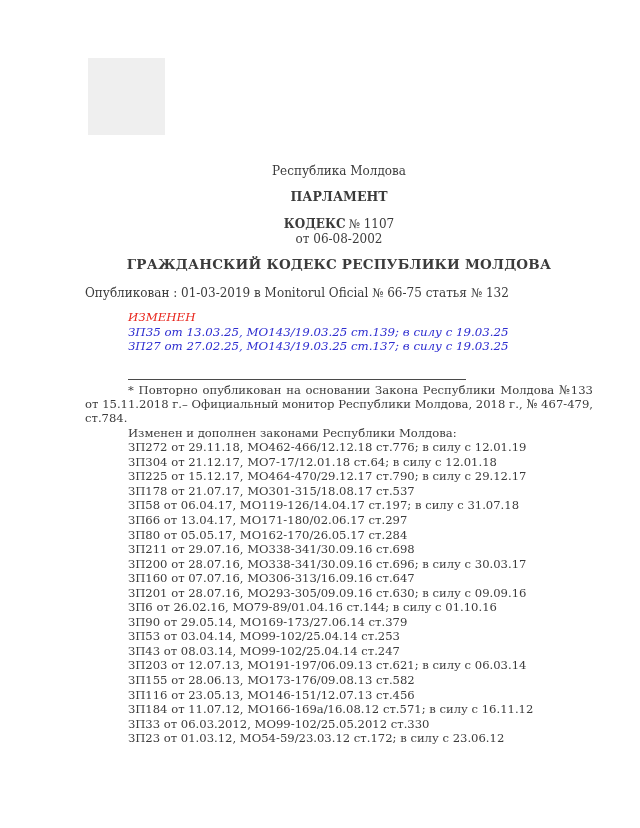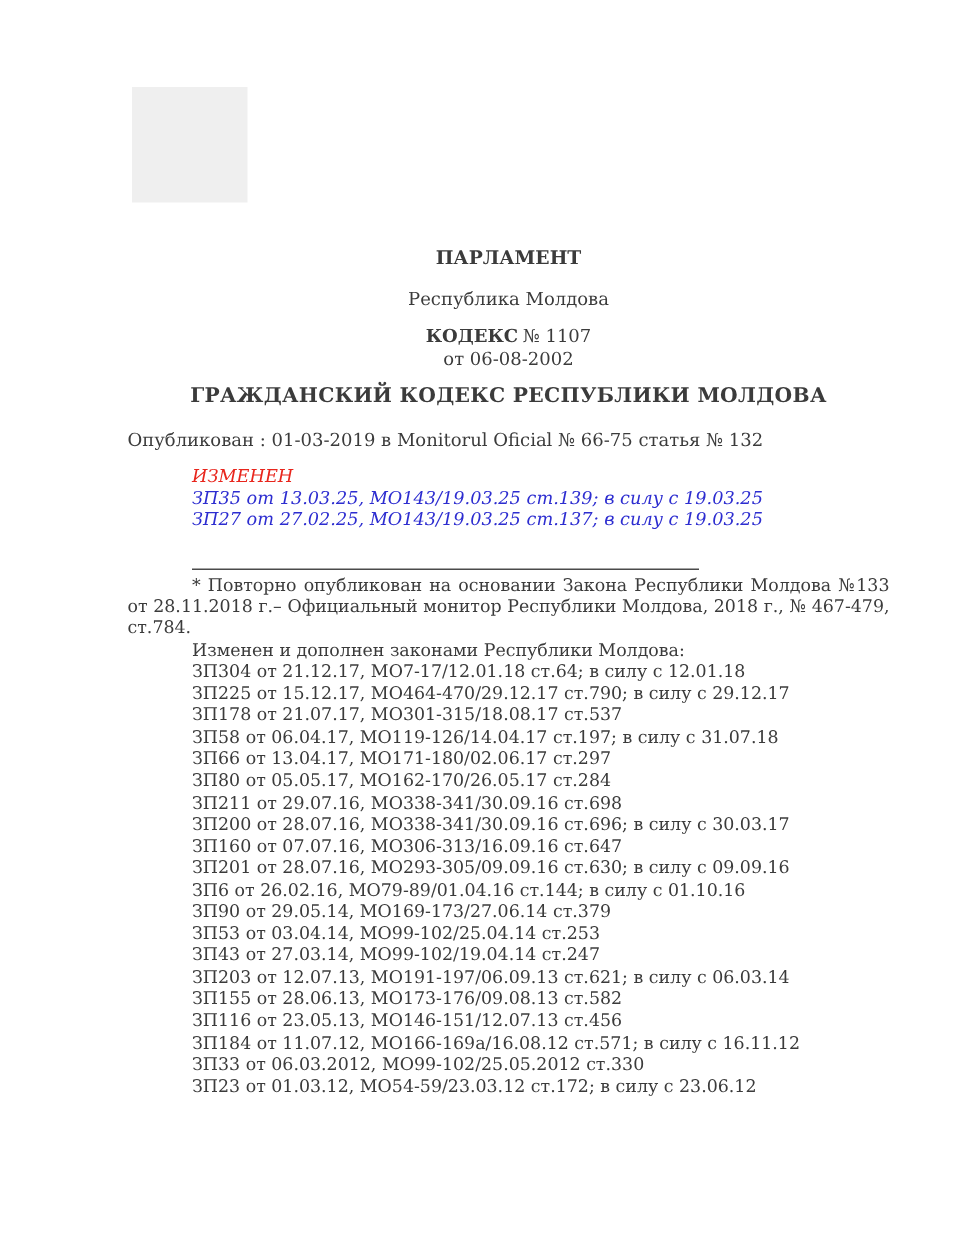--- a/index.html
+++ b/index.html
@@ -94,23 +94,23 @@
 </style>
 </head>
 <body>
 
 <div class="page">
 
   <div class="logo-placeholder"></div>
 
   <div class="content">
 
+    <div class="center header-country">Республика Молдова</div>
+
     <div class="center header-institution">ПАРЛАМЕНТ</div>
-
-    <div class="center header-country">Республика Молдова</div>
 
     <div class="center doc-number-line">
       <span class="doc-type">КОДЕКС</span><span class="doc-number">№ 1107</span>
     </div>
 
     <div class="center doc-date">от 06-08-2002</div>
 
     <div class="center doc-title">ГРАЖДАНСКИЙ КОДЕКС РЕСПУБЛИКИ МОЛДОВА</div>
 
     <div class="published-line">Опубликован : 01-03-2019 в Monitorul Oficial № 66-75 статья № 132</div>
@@ -120,27 +120,28 @@
       <div class="changed-entries">
 
           <div class="changed-entry">ЗП35 от 13.03.25, МО143/19.03.25 ст.139; в силу с 19.03.25</div>
 
           <div class="changed-entry">ЗП27 от 27.02.25, МО143/19.03.25 ст.137; в силу с 19.03.25</div>
         </div>
     </div>
 
     <div class="divider"></div>
 
-    <div class="footnote">* Повторно опубликован на основании Закона Республики Молдова №133 от 28.11.2018 г.– Официальный монитор Республики Молдова, 2018 г., № 467-479, ст.784.</div>
+    <div class="footnote">* Повторно опубликован на основании Закона Республики Молдова №133 от 15.11.2018 г.– Официальный монитор Республики Молдова, 2018 г., № 467-479, ст.784.</div>
 
     <div class="amendments-intro">Изменен и дополнен законами Республики Молдова:</div>
 
     <div class="amendments-list">
 
 
+        <div class="amendment-line">ЗП272 от 29.11.18, МО462-466/12.12.18 ст.776; в силу с 12.01.19</div>
 
         <div class="amendment-line">ЗП304 от 21.12.17, МО7-17/12.01.18 ст.64; в силу с 12.01.18</div>
 
         <div class="amendment-line">ЗП225 от 15.12.17, МО464-470/29.12.17 ст.790; в силу с 29.12.17</div>
 
         <div class="amendment-line">ЗП178 от 21.07.17, МО301-315/18.08.17 ст.537</div>
 
         <div class="amendment-line">ЗП58 от 06.04.17, МО119-126/14.04.17 ст.197; в силу с 31.07.18</div>
 
         <div class="amendment-line">ЗП66 от 13.04.17, МО171-180/02.06.17 ст.297</div>
@@ -155,21 +156,21 @@
         <div class="amendment-line">ЗП160 от 07.07.16, МО306-313/16.09.16 ст.647</div>
 
         <div class="amendment-line">ЗП201 от 28.07.16, МО293-305/09.09.16 ст.630; в силу с 09.09.16</div>
 
         <div class="amendment-line">ЗП6 от 26.02.16, МО79-89/01.04.16 ст.144; в силу с 01.10.16</div>
 
         <div class="amendment-line">ЗП90 от 29.05.14, МО169-173/27.06.14 ст.379</div>
 
         <div class="amendment-line">ЗП53 от 03.04.14, МО99-102/25.04.14 ст.253</div>
 
-        <div class="amendment-line">ЗП43 от 27.03.14, МО99-102/19.04.14 ст.247</div>
+        <div class="amendment-line">ЗП43 от 08.03.14, МО99-102/25.04.14 ст.247</div>
 
         <div class="amendment-line">ЗП203 от 12.07.13, МО191-197/06.09.13 ст.621; в силу с 06.03.14</div>
 
         <div class="amendment-line">ЗП155 от 28.06.13, МО173-176/09.08.13 ст.582</div>
 
         <div class="amendment-line">ЗП116 от 23.05.13, МО146-151/12.07.13 ст.456</div>
 
 
         <div class="amendment-line">ЗП184 от 11.07.12, МО166-169а/16.08.12 ст.571; в силу с 16.11.12</div>
 

